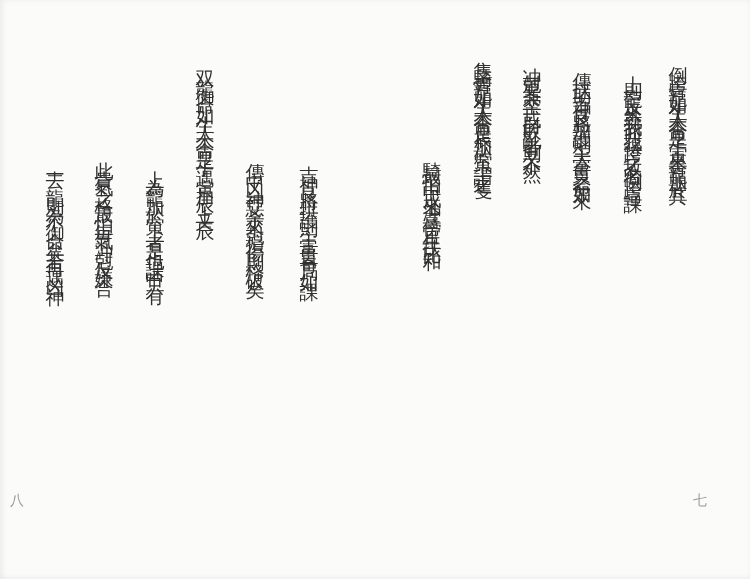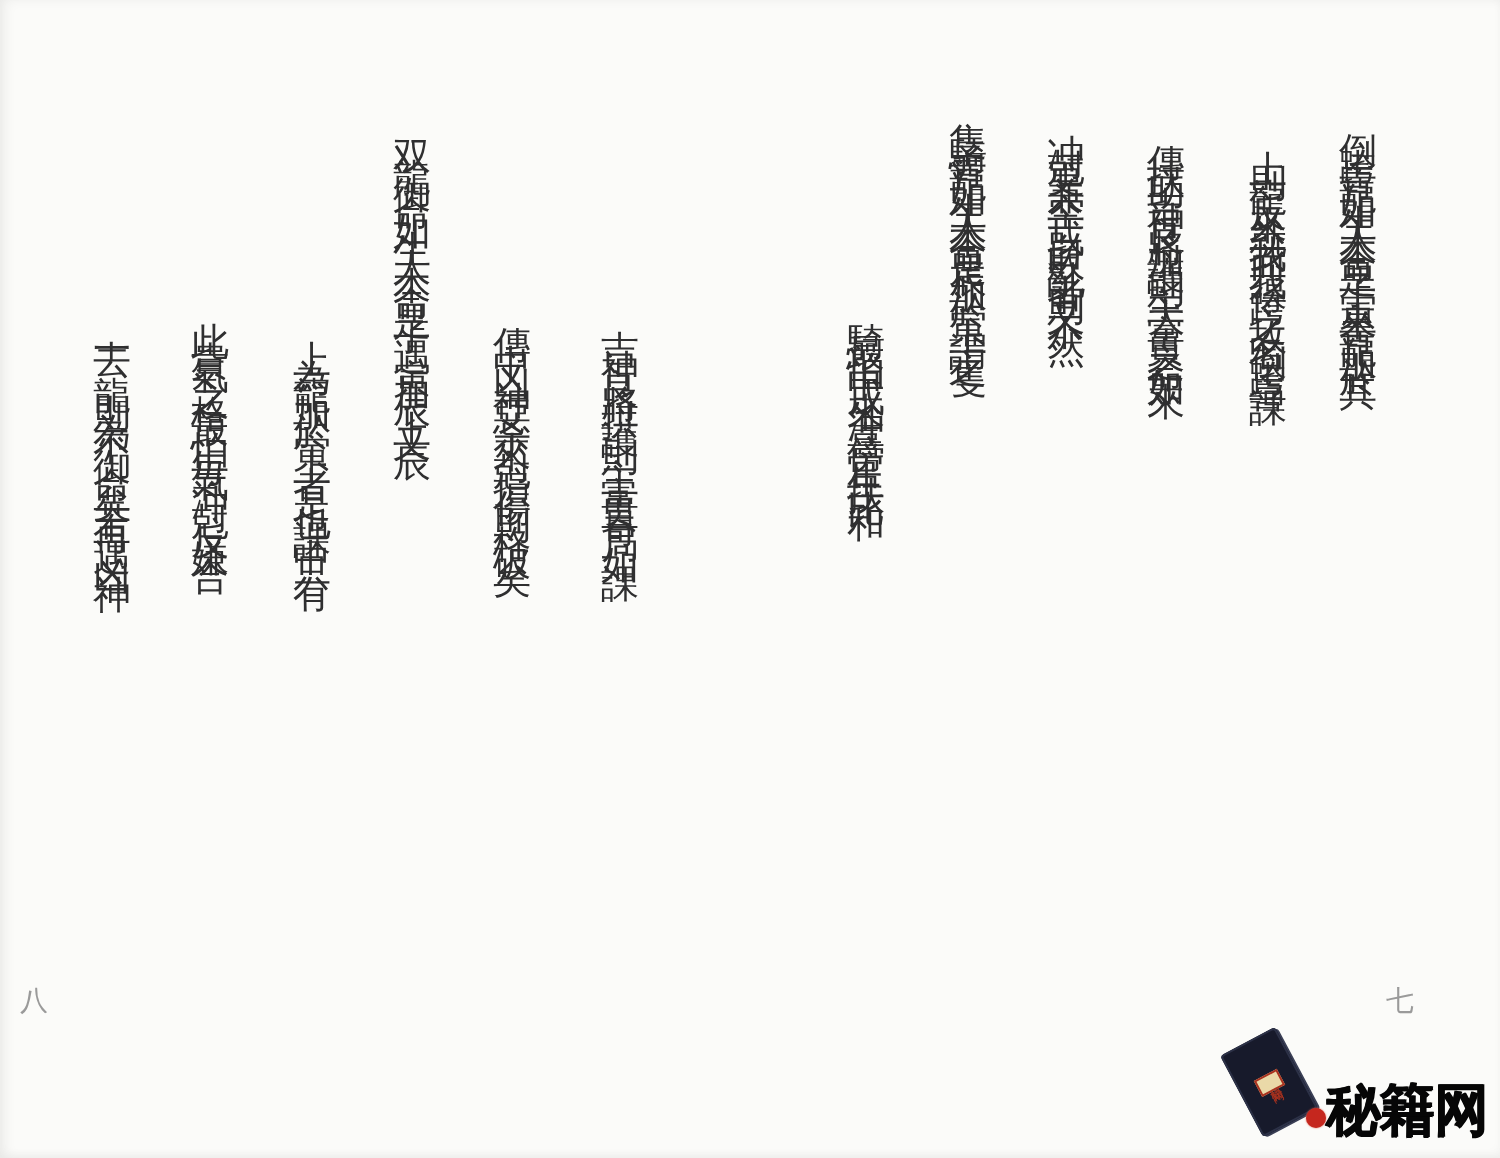--- a/index.html
+++ b/index.html
@@ -96,21 +96,14 @@
   <div class="col lp c-l0">吉神良將拱護則主富貴奇局如課</div>
   <div class="col lp c-l1">傳中凶神惡杀來尅損傷則格破矣</div>
   <div class="col lp c-l2">双龍御命如生人本命是子遇寅加辰上又辰</div>
   <div class="col lp c-l3">上為龍加於寅上者是也課中只有</div>
   <div class="col lp c-l4">此貴氣之格最怕毎氣冲尅反嫌合</div>
   <div class="col lp c-l5">去一龍則為不御命矣若再遇凶神</div>
 
   <div class="pagenum pn-right">七</div>
   <div class="pagenum pn-left">八</div>
 
-  <div class="watermark">
-    <div class="wm-book">
-      <div class="wm-book-label">秘籍网</div>
-    </div>
-    <div class="wm-seal"></div>
-    <div class="wm-text">秘籍网</div>
-  </div>
 
 </div>
 
 </body></html>

